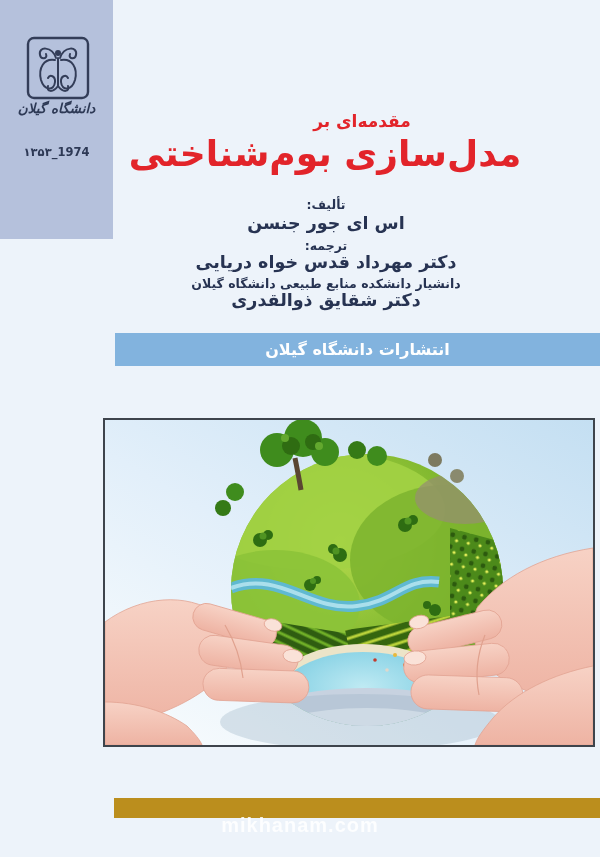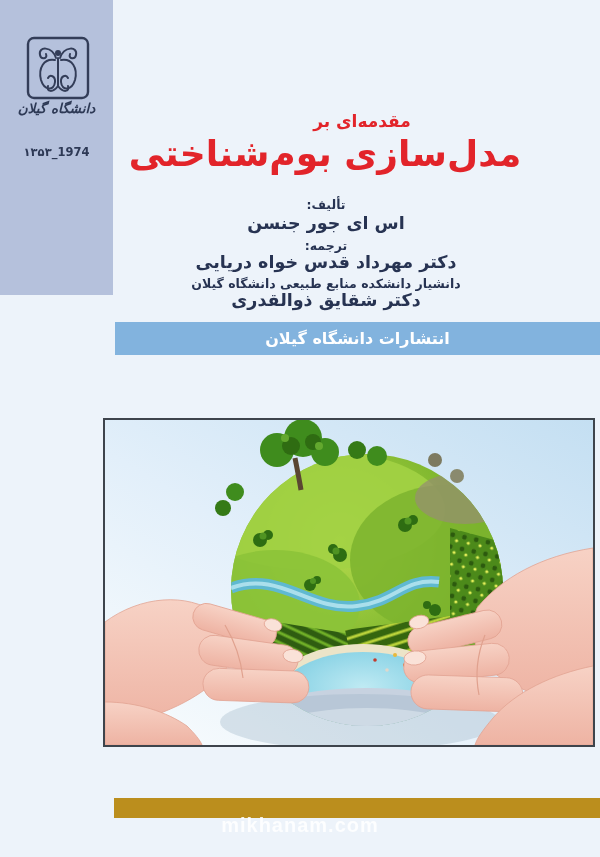--- a/index.html
+++ b/index.html
@@ -7,21 +7,21 @@
     width:600px;height:857px;
     font-family:"DejaVu Sans",sans-serif;
     background:#ffffff;
   }
   .cover{
     position:relative;width:600px;height:857px;
     background:#edf3fa;overflow:hidden;
   }
   
   .strip{
-    position:absolute;left:0;top:0;width:113px;height:295px;
+    position:absolute;left:0;top:0;width:113px;height:239px;
     background:#b5c1dc;
   }
   .logo-box{position:absolute;left:26px;top:36px;width:64px;height:64px;}
   .uni-name{
     position:absolute;left:0;top:100px;width:113px;
     text-align:center;font-size:13.5px;font-weight:bold;color:#2d3955;
     direction:rtl;font-style:italic;
   }
   .uni-years{
     position:absolute;left:0;top:117px;width:113px;
@@ -42,21 +42,21 @@
   
   .credit{
     position:absolute;left:36px;width:580px;
     text-align:center;direction:rtl;color:#273352;white-space:nowrap;
   }
   .credit.small{font-size:12.5px;font-weight:600;}
   .credit.big{font-size:17.5px;font-weight:bold;}
   .c1{top:197px}.c2{top:213px}.c3{top:238px}.c4{top:252px}.c5{top:276px}.c6{top:290px}
   
   .banner{
-    position:absolute;left:115px;top:322px;width:485px;height:33px;
+    position:absolute;left:115px;top:333px;width:485px;height:33px;
     background:#82b3de;
   }
   .banner span{
     display:block;line-height:33px;text-align:center;direction:rtl;
     color:#ffffff;font-size:16px;font-weight:bold;
   }
   
   .photo{
     position:absolute;left:103px;top:418px;width:488px;height:325px;
     border:2px solid #3e444c;box-sizing:content-box;background:#dcebf6;

